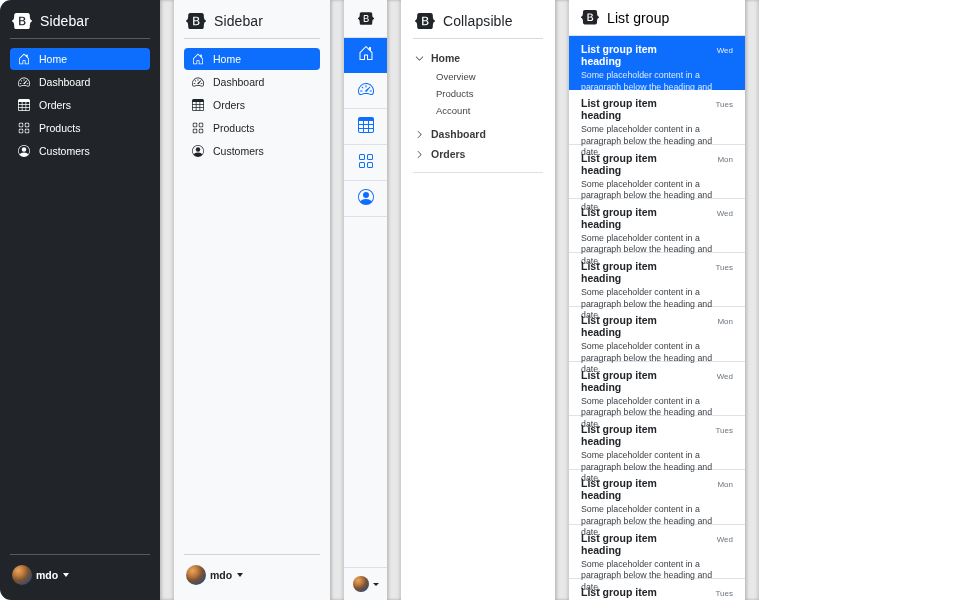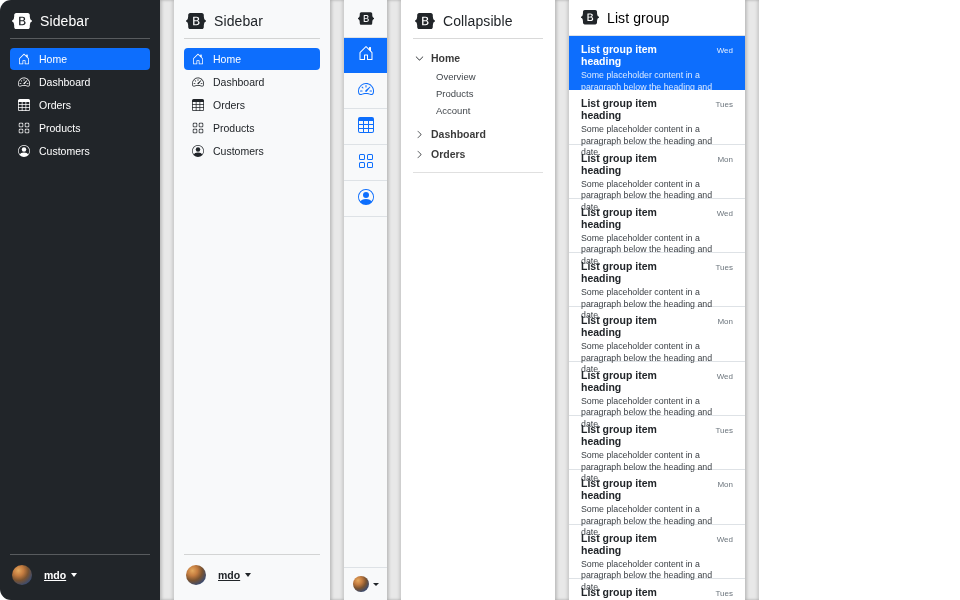--- a/index.html
+++ b/index.html
@@ -34,21 +34,21 @@
   .col-dark .sb-item { color:#fff; }
   .col-light .sb-item { color:#212529; }
   .sb-item.active { background:#0d6efd; color:#fff; }
   .sb-icon { display:inline-flex; margin-right:9px; }
   .sb-icon svg { display:block; }
 
   .sb-footer { margin-top:auto; }
   .user { display:flex; align-items:center; padding:1px 2px 5px 2px; cursor:pointer; }
   .avatar { width:20px; height:20px; border-radius:50%; flex:none;
     background: radial-gradient(circle at 32% 28%, #e5a95e 0%, #c47c40 26%, #7a5330 50%, #3c4b6d 76%, #232b42 100%); }
-  .user-name { margin-left:12px; font-weight:bold; font-size:10.5px;text-decoration:underline; }
+  .user-name { margin-left:4px; font-weight:bold; font-size:10.5px; }
   .caret { width:0; height:0; border-left:3.5px solid transparent; border-right:3.5px solid transparent;
     border-top:4px solid currentColor; display:inline-block; margin-left:5px; }
 
   
   .col-icons { width:43px; background:#f8f9fa; color:#212529; }
   .ico-logo { height:37px; display:flex; align-items:center; justify-content:center; cursor:pointer; }
   .ico-logo svg { width:16px; height:13px; }
   .ico-nav { display:flex; flex-direction:column; }
   .ico-item { height:36px; display:flex; align-items:center; justify-content:center;
     color:#0d6efd; border-bottom:1px solid #dee2e6; cursor:pointer; }

